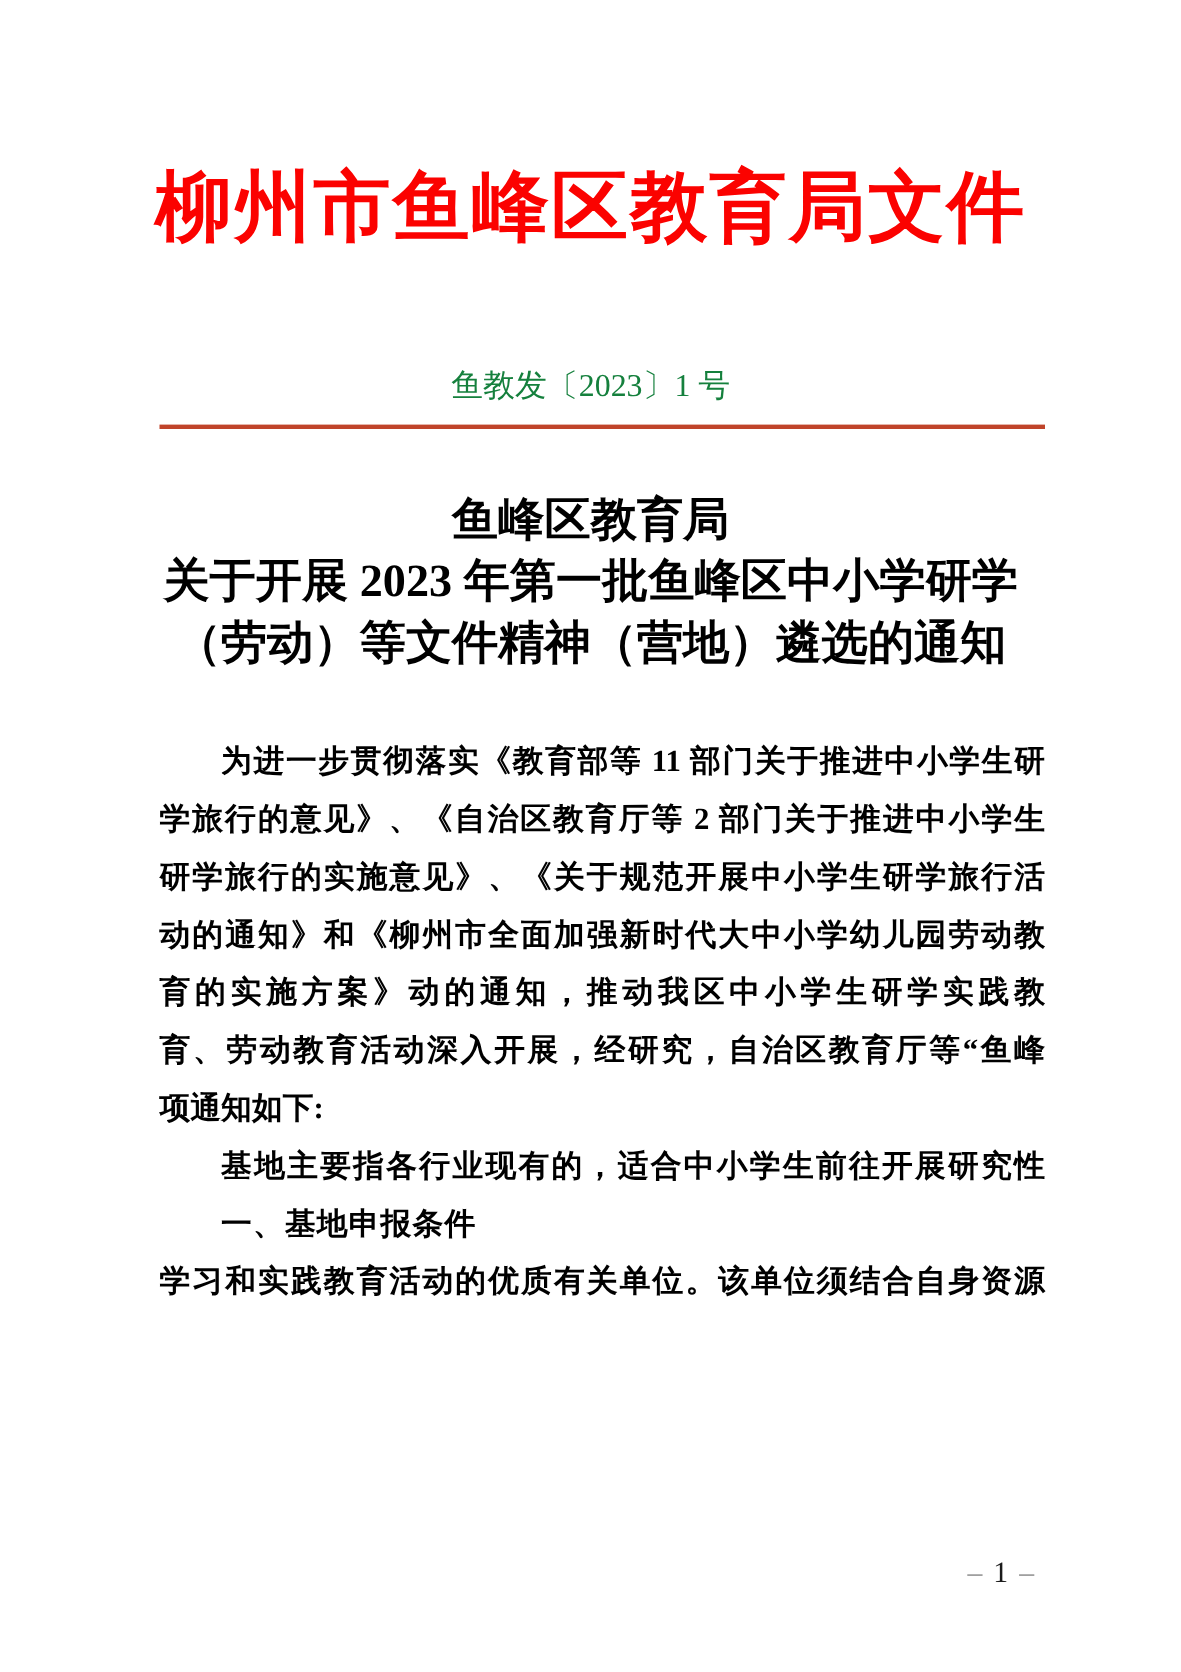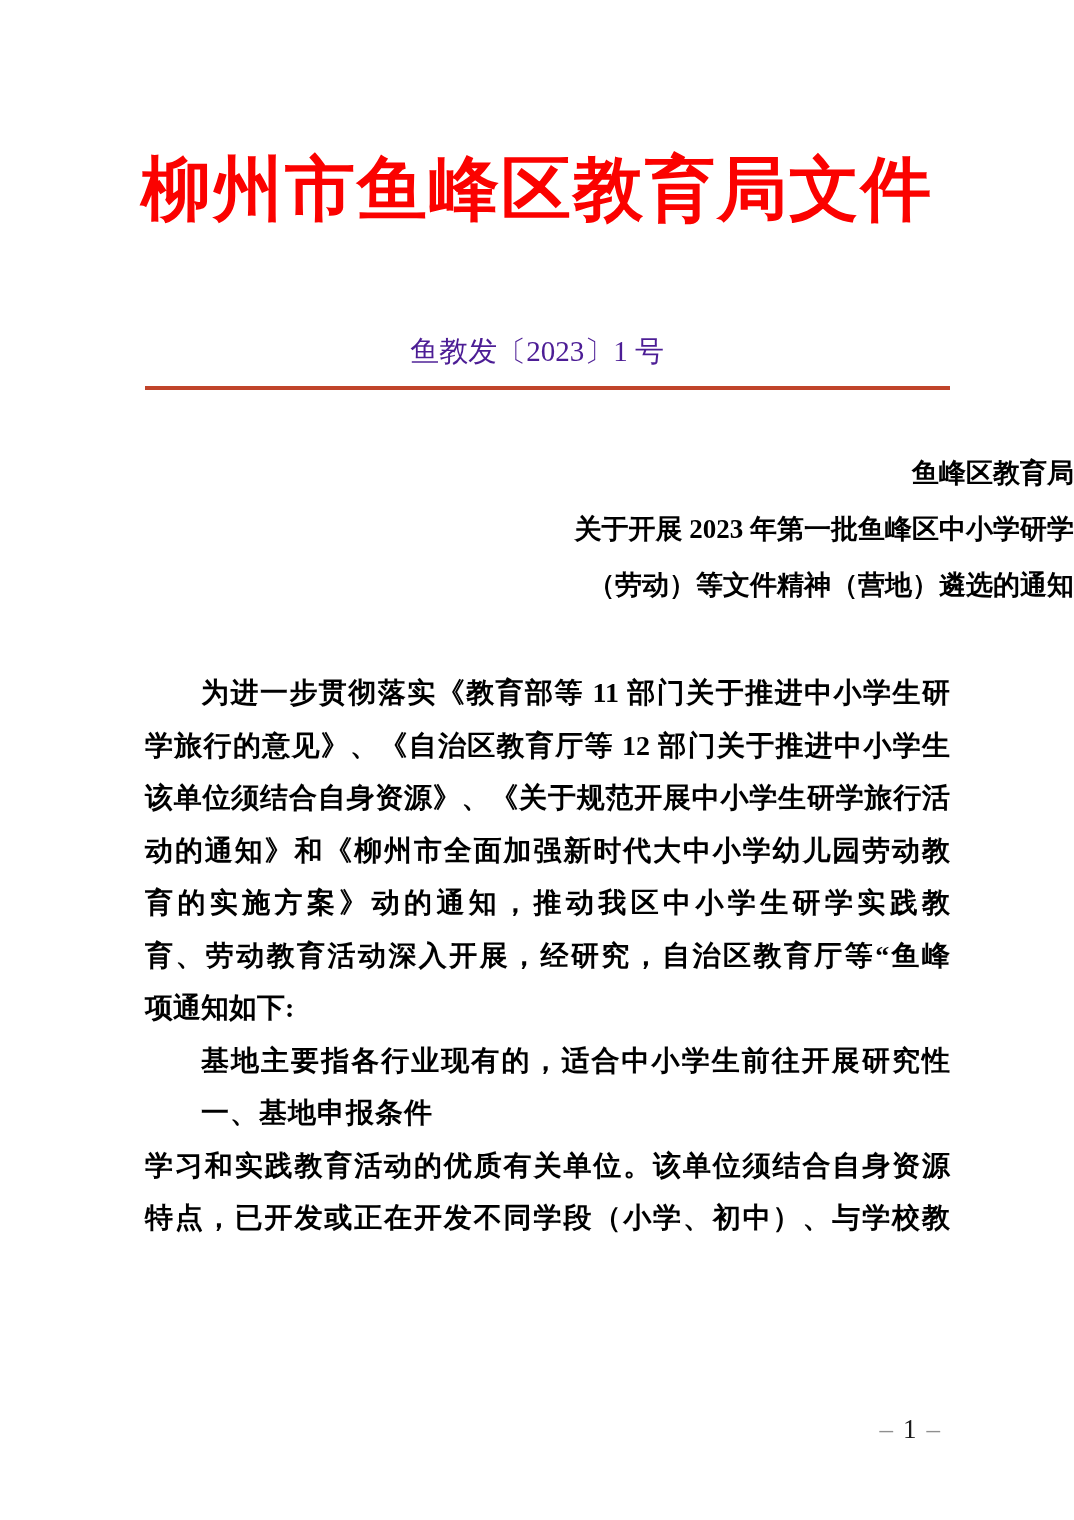--- a/index.html
+++ b/index.html
@@ -26,39 +26,39 @@
     white-space: nowrap;
   }
   .doc-number {
     position: absolute;
     top: 330px;
     left: 0;
     width: 100%;
     text-align: center;
     font-size: 29px;
     line-height: 42px;
-    color: #4c1d95;
+    color: #15803d;
     white-space: nowrap;
   }
   .red-rule {
     position: absolute;
     top: 386px;
     left: 145px;
     width: 805px;
     height: 4px;
     background: var(--rule-red, #c0442a);
   }
   .title-block {
     position: absolute;
     top: 445px;
     left: 0;
     width: 100%;
-    text-align: right;
+    text-align: center;
     font-weight: bold;
-    font-size: 27px;
+    font-size: 42px;
     line-height: 56px;
     color: #000;
   }
   .title-line { white-space: nowrap; }
   .doc-body {
     position: absolute;
     top: 667px;
     left: 145px;
     width: 805px;
     font-size: 28px;
@@ -100,29 +100,28 @@
   <div class="red-rule"></div>
 
   <div class="title-block">
     <div class="title-line">鱼峰区教育局</div>
     <div class="title-line">关于开展 2023 年第一批鱼峰区中小学研学</div>
     <div class="title-line">（劳动）等文件精神（营地）遴选的通知</div>
   </div>
 
   <div class="doc-body">
     <div class="line indent fill">为进一步贯彻落实《教育部等 11 部门关于推进中小学生研</div>
-    <div class="line fill">学旅行的意见》、《自治区教育厅等 12 部门关于推进中小学生</div>
-    <div class="line fill">该单位须结合自身资源》、《关于规范开展中小学生研学旅行活</div>
+    <div class="line fill">学旅行的意见》、《自治区教育厅等 2 部门关于推进中小学生</div>
+    <div class="line fill">研学旅行的实施意见》、《关于规范开展中小学生研学旅行活</div>
     <div class="line fill">动的通知》和《柳州市全面加强新时代大中小学幼儿园劳动教</div>
     <div class="line fill">育的实施方案》动的通知，推动我区中小学生研学实践教</div>
     <div class="line fill">育、劳动教育活动深入开展，经研究，自治区教育厅等“鱼峰</div>
     <div class="line">项通知如下:</div>
     <div class="line indent fill">基地主要指各行业现有的，适合中小学生前往开展研究性</div>
     <div class="line heading indent">一、基地申报条件</div>
     <div class="line fill">学习和实践教育活动的优质有关单位。该单位须结合自身资源</div>
-    <div class="line fill">特点，已开发或正在开发不同学段（小学、初中）、与学校教</div>
   </div>
 
   <div class="page-number">
     <span class="pg-dash">–</span><span class="pg-num">1</span><span class="pg-dash">–</span>
   </div>
 
 </div>
 
 </body></html>

